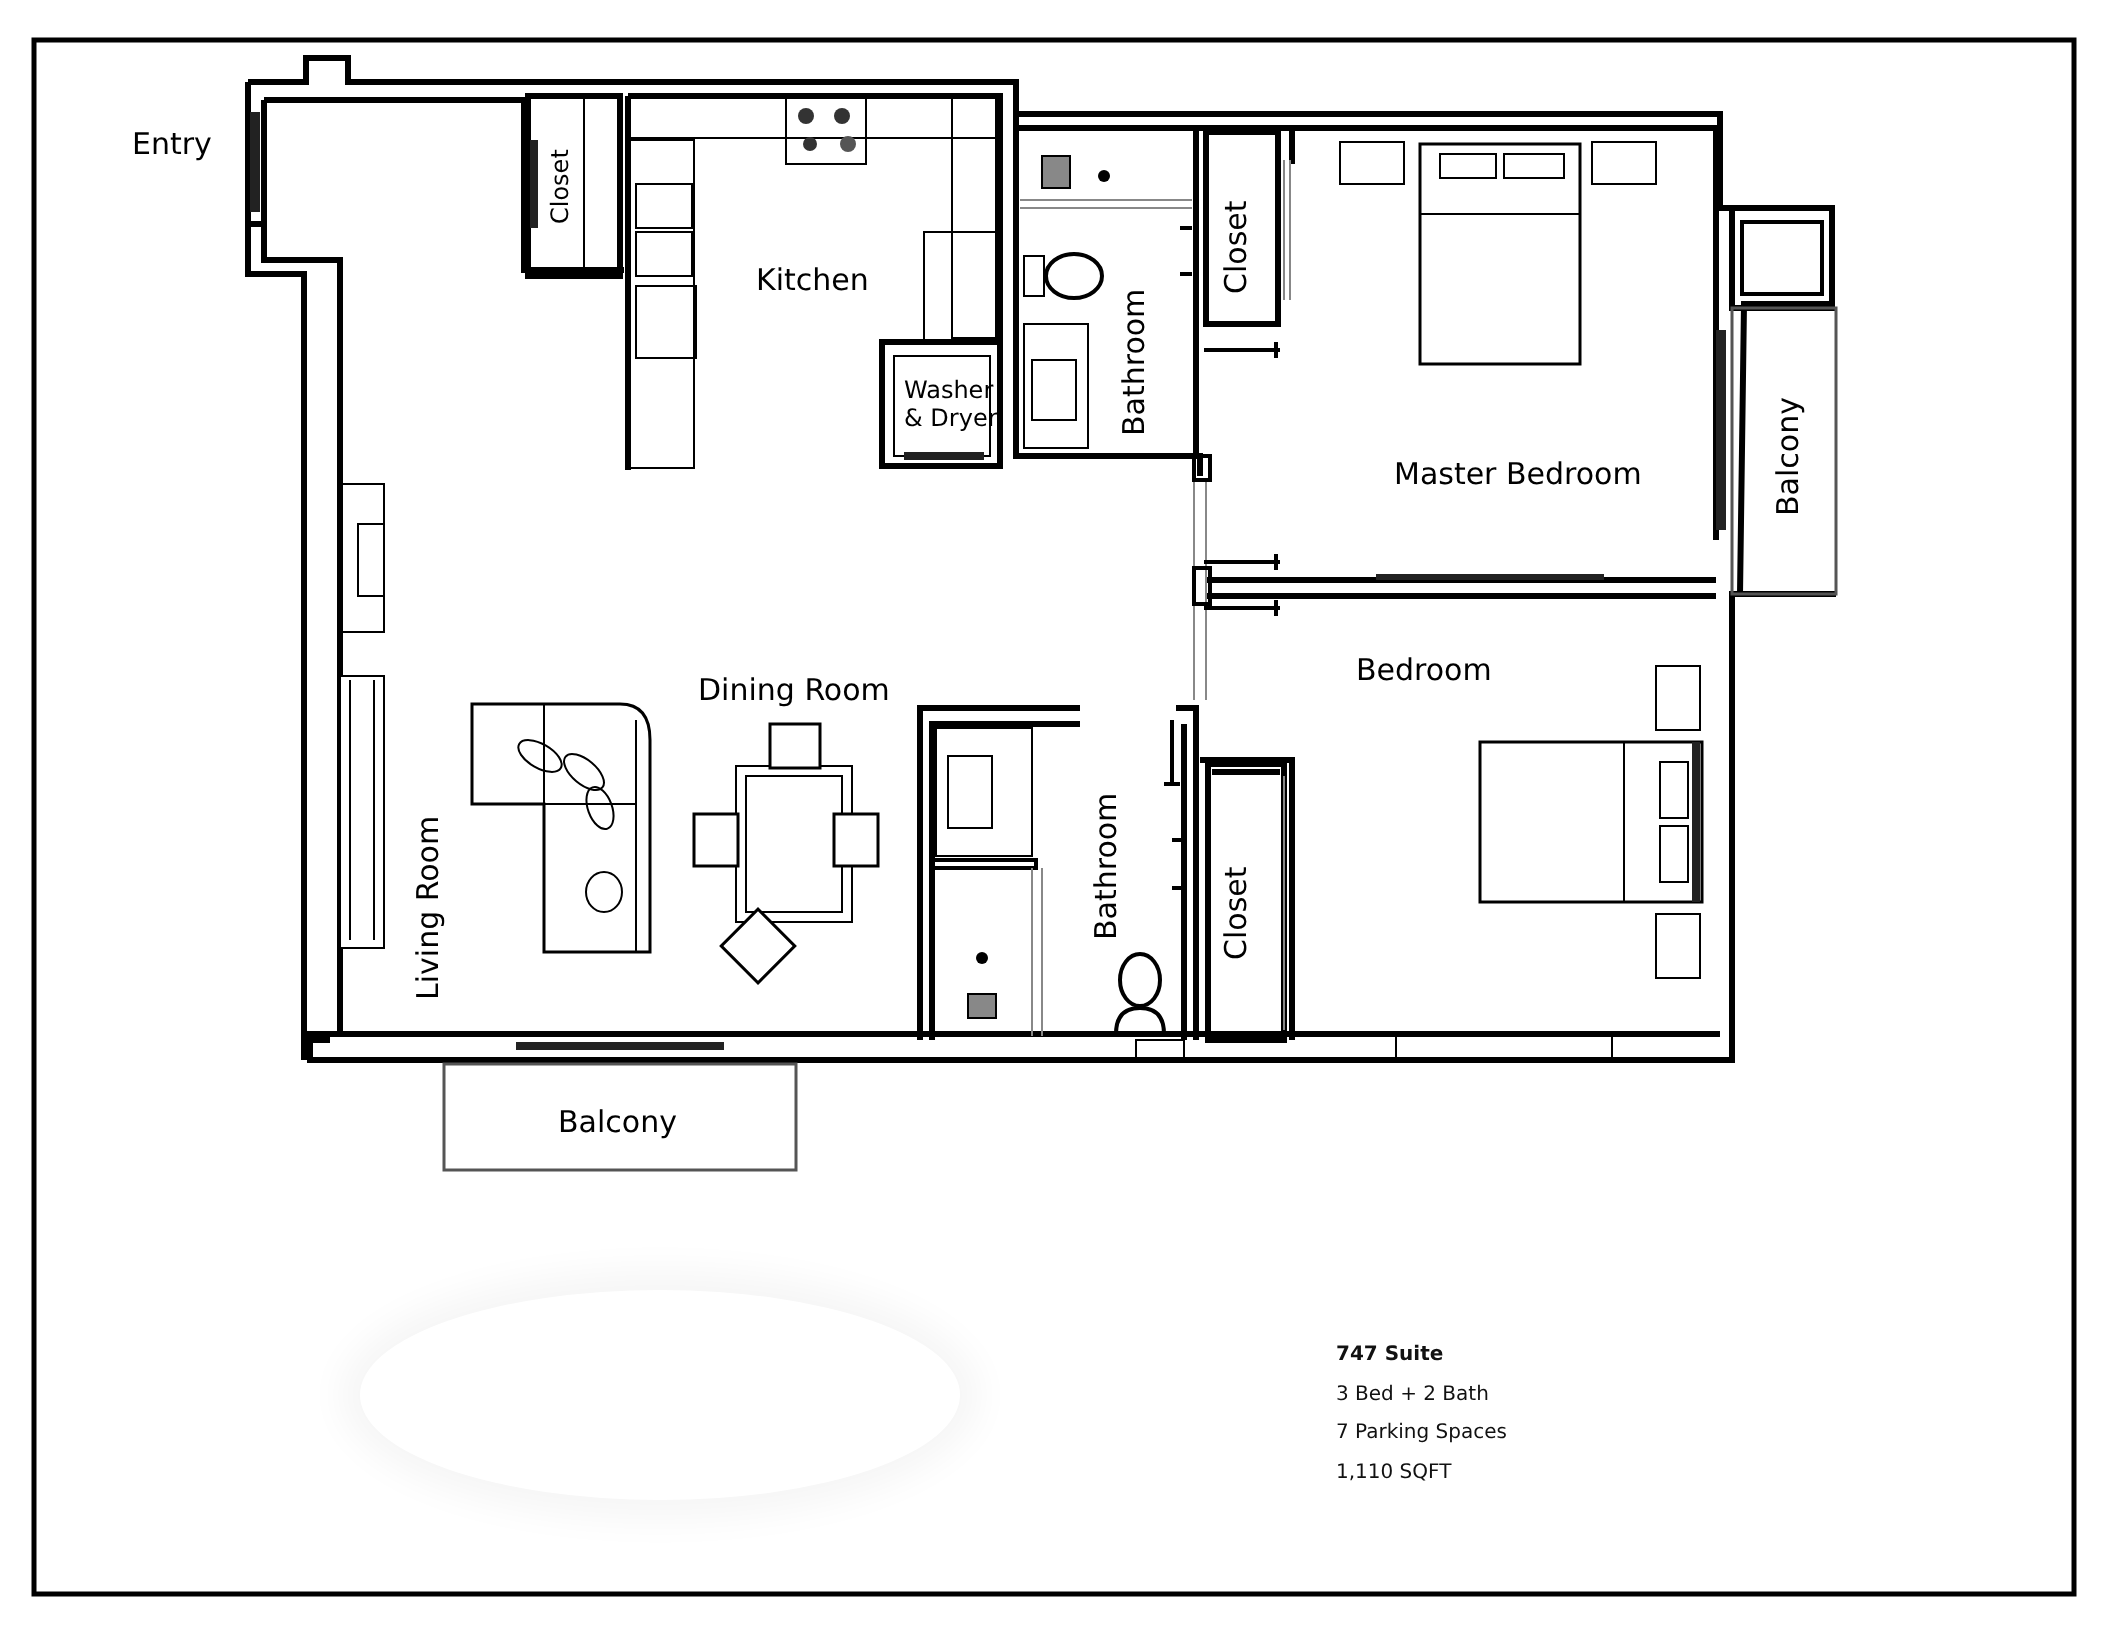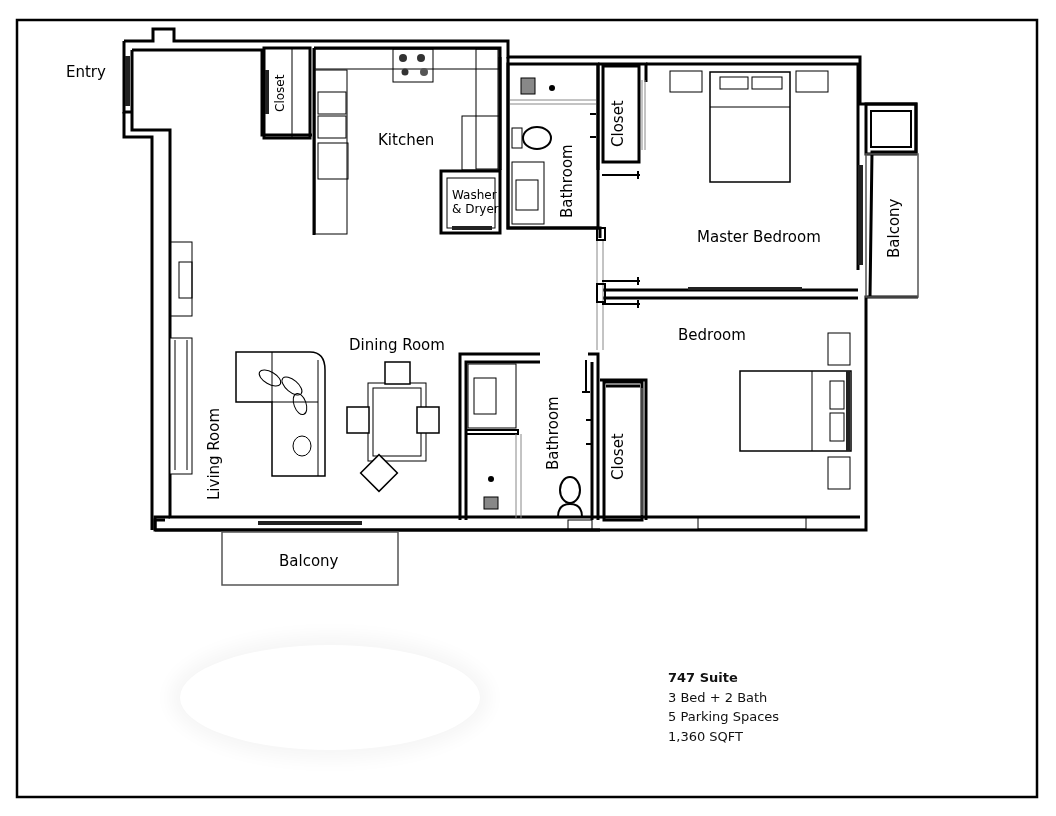--- a/index.html
+++ b/index.html
@@ -5,21 +5,21 @@
   html, body { margin:0; padding:0; background:#ffffff; }
   body { width:1056px; height:816px; position:relative; overflow:hidden; font-family:"DejaVu Sans", sans-serif; }
   #plan { position:absolute; left:0; top:0; width:1056px; height:816px; }
   .wall { fill:none; stroke:#000; stroke-width:3; }
   .wall2 { fill:none; stroke:#000; stroke-width:2; }
   .thin { fill:none; stroke:#000; stroke-width:1; }
   .grey { fill:none; stroke:#888; stroke-width:1; }
   .win { fill:#222; }
   .lbl { font-family:"DejaVu Sans", sans-serif; font-size:15px; fill:#000; }
   .lbl-sm { font-family:"DejaVu Sans", sans-serif; font-size:12px; fill:#000; }
-  .info { position:absolute; left:668px; top:668px; font-family:"DejaVu Sans", sans-serif; font-size:13px; line-height:19.5px; color:#111; }
+  .info { position:absolute; left:668px; top:668px; font-family:"DejaVu Sans", sans-serif; font-size:10px; line-height:19.5px; color:#111; }
   .info .title { font-weight:bold; }
   .blob { position:absolute; left:180px; top:645px; width:300px; height:105px; border-radius:50%; box-shadow:0 0 18px 10px #f6f6f6; background:#fff; }
 </style>
 </head>
 <body>
 
 <svg id="plan" viewBox="0 0 1056 816" xmlns="http://www.w3.org/2000/svg">
 
   <rect x="17" y="20" width="1020" height="777" fill="none" stroke="#000" stroke-width="2.5"></rect>
 
@@ -222,15 +222,15 @@
   <text class="lbl" transform="translate(623 480) rotate(-90)">Closet</text>
   <text class="lbl" x="678" y="340">Bedroom</text>
   <text class="lbl" x="279" y="566">Balcony</text>
 </svg>
 
 <div class="blob"></div>
 
 <div class="info">
   <div class="title">747 Suite</div>
   <div>3 Bed + 2 Bath</div>
-  <div>5 Parking Spaces</div>
-  <div>1,360 SQFT</div>
+  <div>7 Parking Spaces</div>
+  <div>1,110 SQFT</div>
 </div>
 
 </body></html>

